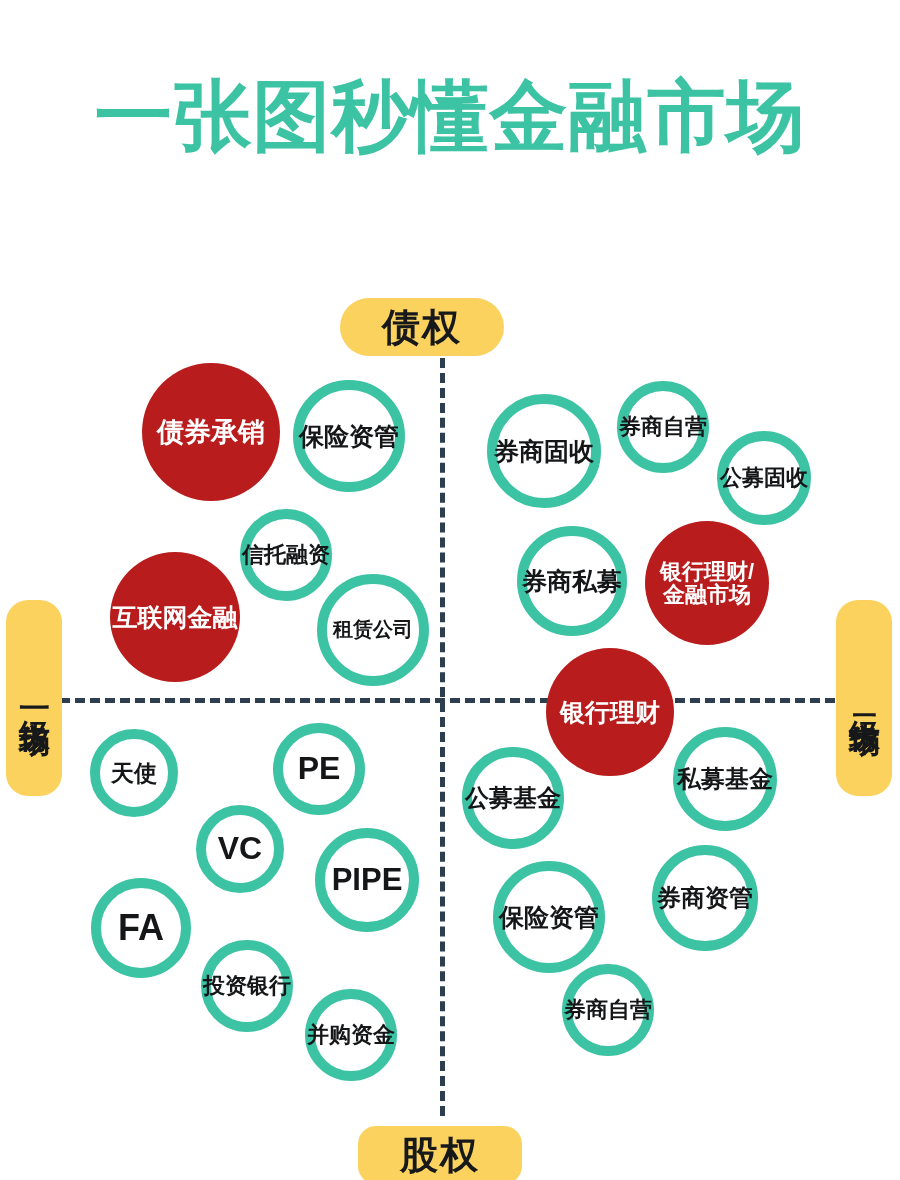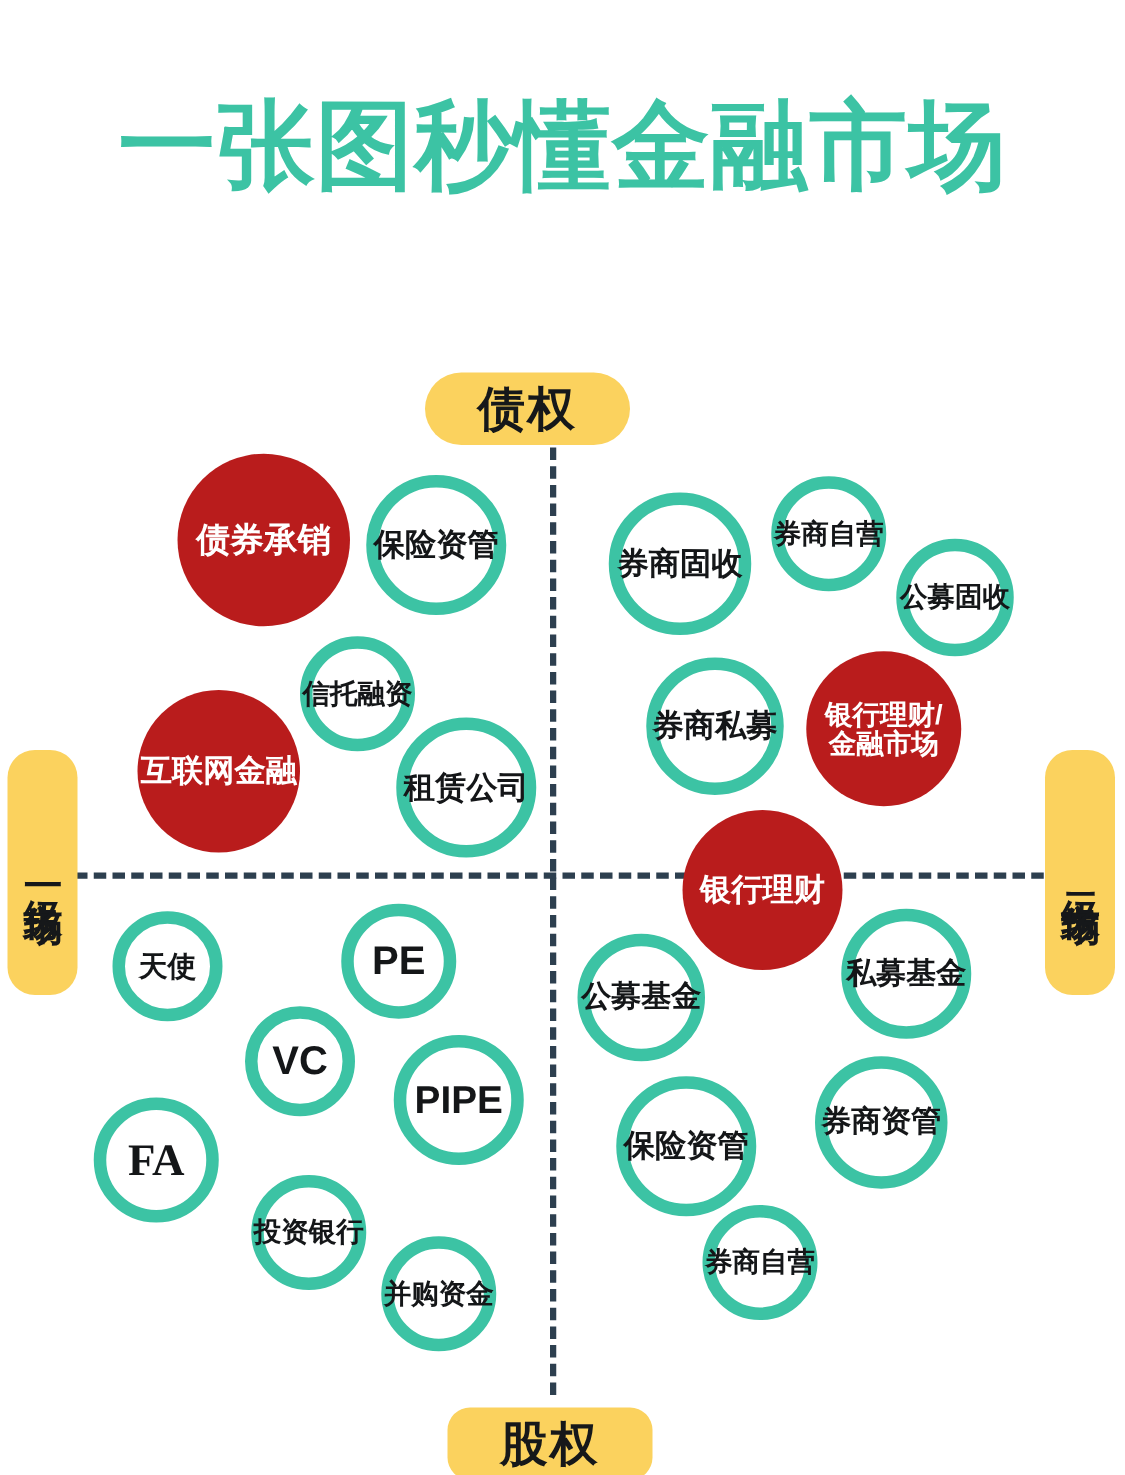--- a/index.html
+++ b/index.html
@@ -132,21 +132,21 @@
       </div>
       <div class="bubble outline" style="left: 293px; top: 380px; width: 112px; height: 112px; font-size: 25px;">
         <span class="txt">保险资管</span>
       </div>
       <div class="bubble outline" style="left: 240px; top: 509px; width: 92px; height: 92px; font-size: 22px;">
         <span class="txt">信托融资</span>
       </div>
       <div class="bubble filled" style="left: 110px; top: 552px; width: 130px; height: 130px; font-size: 25px;">
         <span class="txt">互联网金融</span>
       </div>
-      <div class="bubble outline" style="left: 317px; top: 574px; width: 112px; height: 112px; font-size: 25px; text-align: right;">
+      <div class="bubble outline" style="left: 317px; top: 574px; width: 112px; height: 112px; font-size: 20px; text-align: right;">
         <span class="txt">租赁公司</span>
       </div>
       <div class="bubble outline" style="left: 487px; top: 394px; width: 114px; height: 114px; font-size: 25px;">
         <span class="txt">券商固收</span>
       </div>
       <div class="bubble outline" style="left: 617px; top: 381px; width: 92px; height: 92px; font-size: 22px;">
         <span class="txt">券商自营</span>
       </div>
       <div class="bubble outline" style="left: 717px; top: 431px; width: 94px; height: 94px; font-size: 22px;">
         <span class="txt">公募固收</span>
@@ -162,21 +162,21 @@
       </div>
       <div class="bubble outline" style="left: 273px; top: 723px; width: 92px; height: 92px; font-size: 32px;">
         <span class="txt">PE</span>
       </div>
       <div class="bubble outline" style="left: 196px; top: 805px; width: 88px; height: 88px; font-size: 32px;">
         <span class="txt">VC</span>
       </div>
       <div class="bubble outline" style="left: 315px; top: 828px; width: 104px; height: 104px; font-size: 31px;">
         <span class="txt">PIPE</span>
       </div>
-      <div class="bubble outline" style="left: 75px; top: 878px; width: 100px; height: 100px; font-size: 36px; font-family: Liberation Serif, serif;">
+      <div class="bubble outline" style="left: 91px; top: 878px; width: 100px; height: 100px; font-size: 36px;">
         <span class="txt">FA</span>
       </div>
       <div class="bubble outline" style="left: 201px; top: 940px; width: 92px; height: 92px; font-size: 22px;">
         <span class="txt">投资银行</span>
       </div>
       <div class="bubble outline" style="left: 305px; top: 989px; width: 92px; height: 92px; font-size: 22px;">
         <span class="txt">并购资金</span>
       </div>
       <div class="bubble filled" style="left: 546px; top: 648px; width: 128px; height: 128px; font-size: 25px; text-align: center;">
         <span class="txt">银行理财</span>

